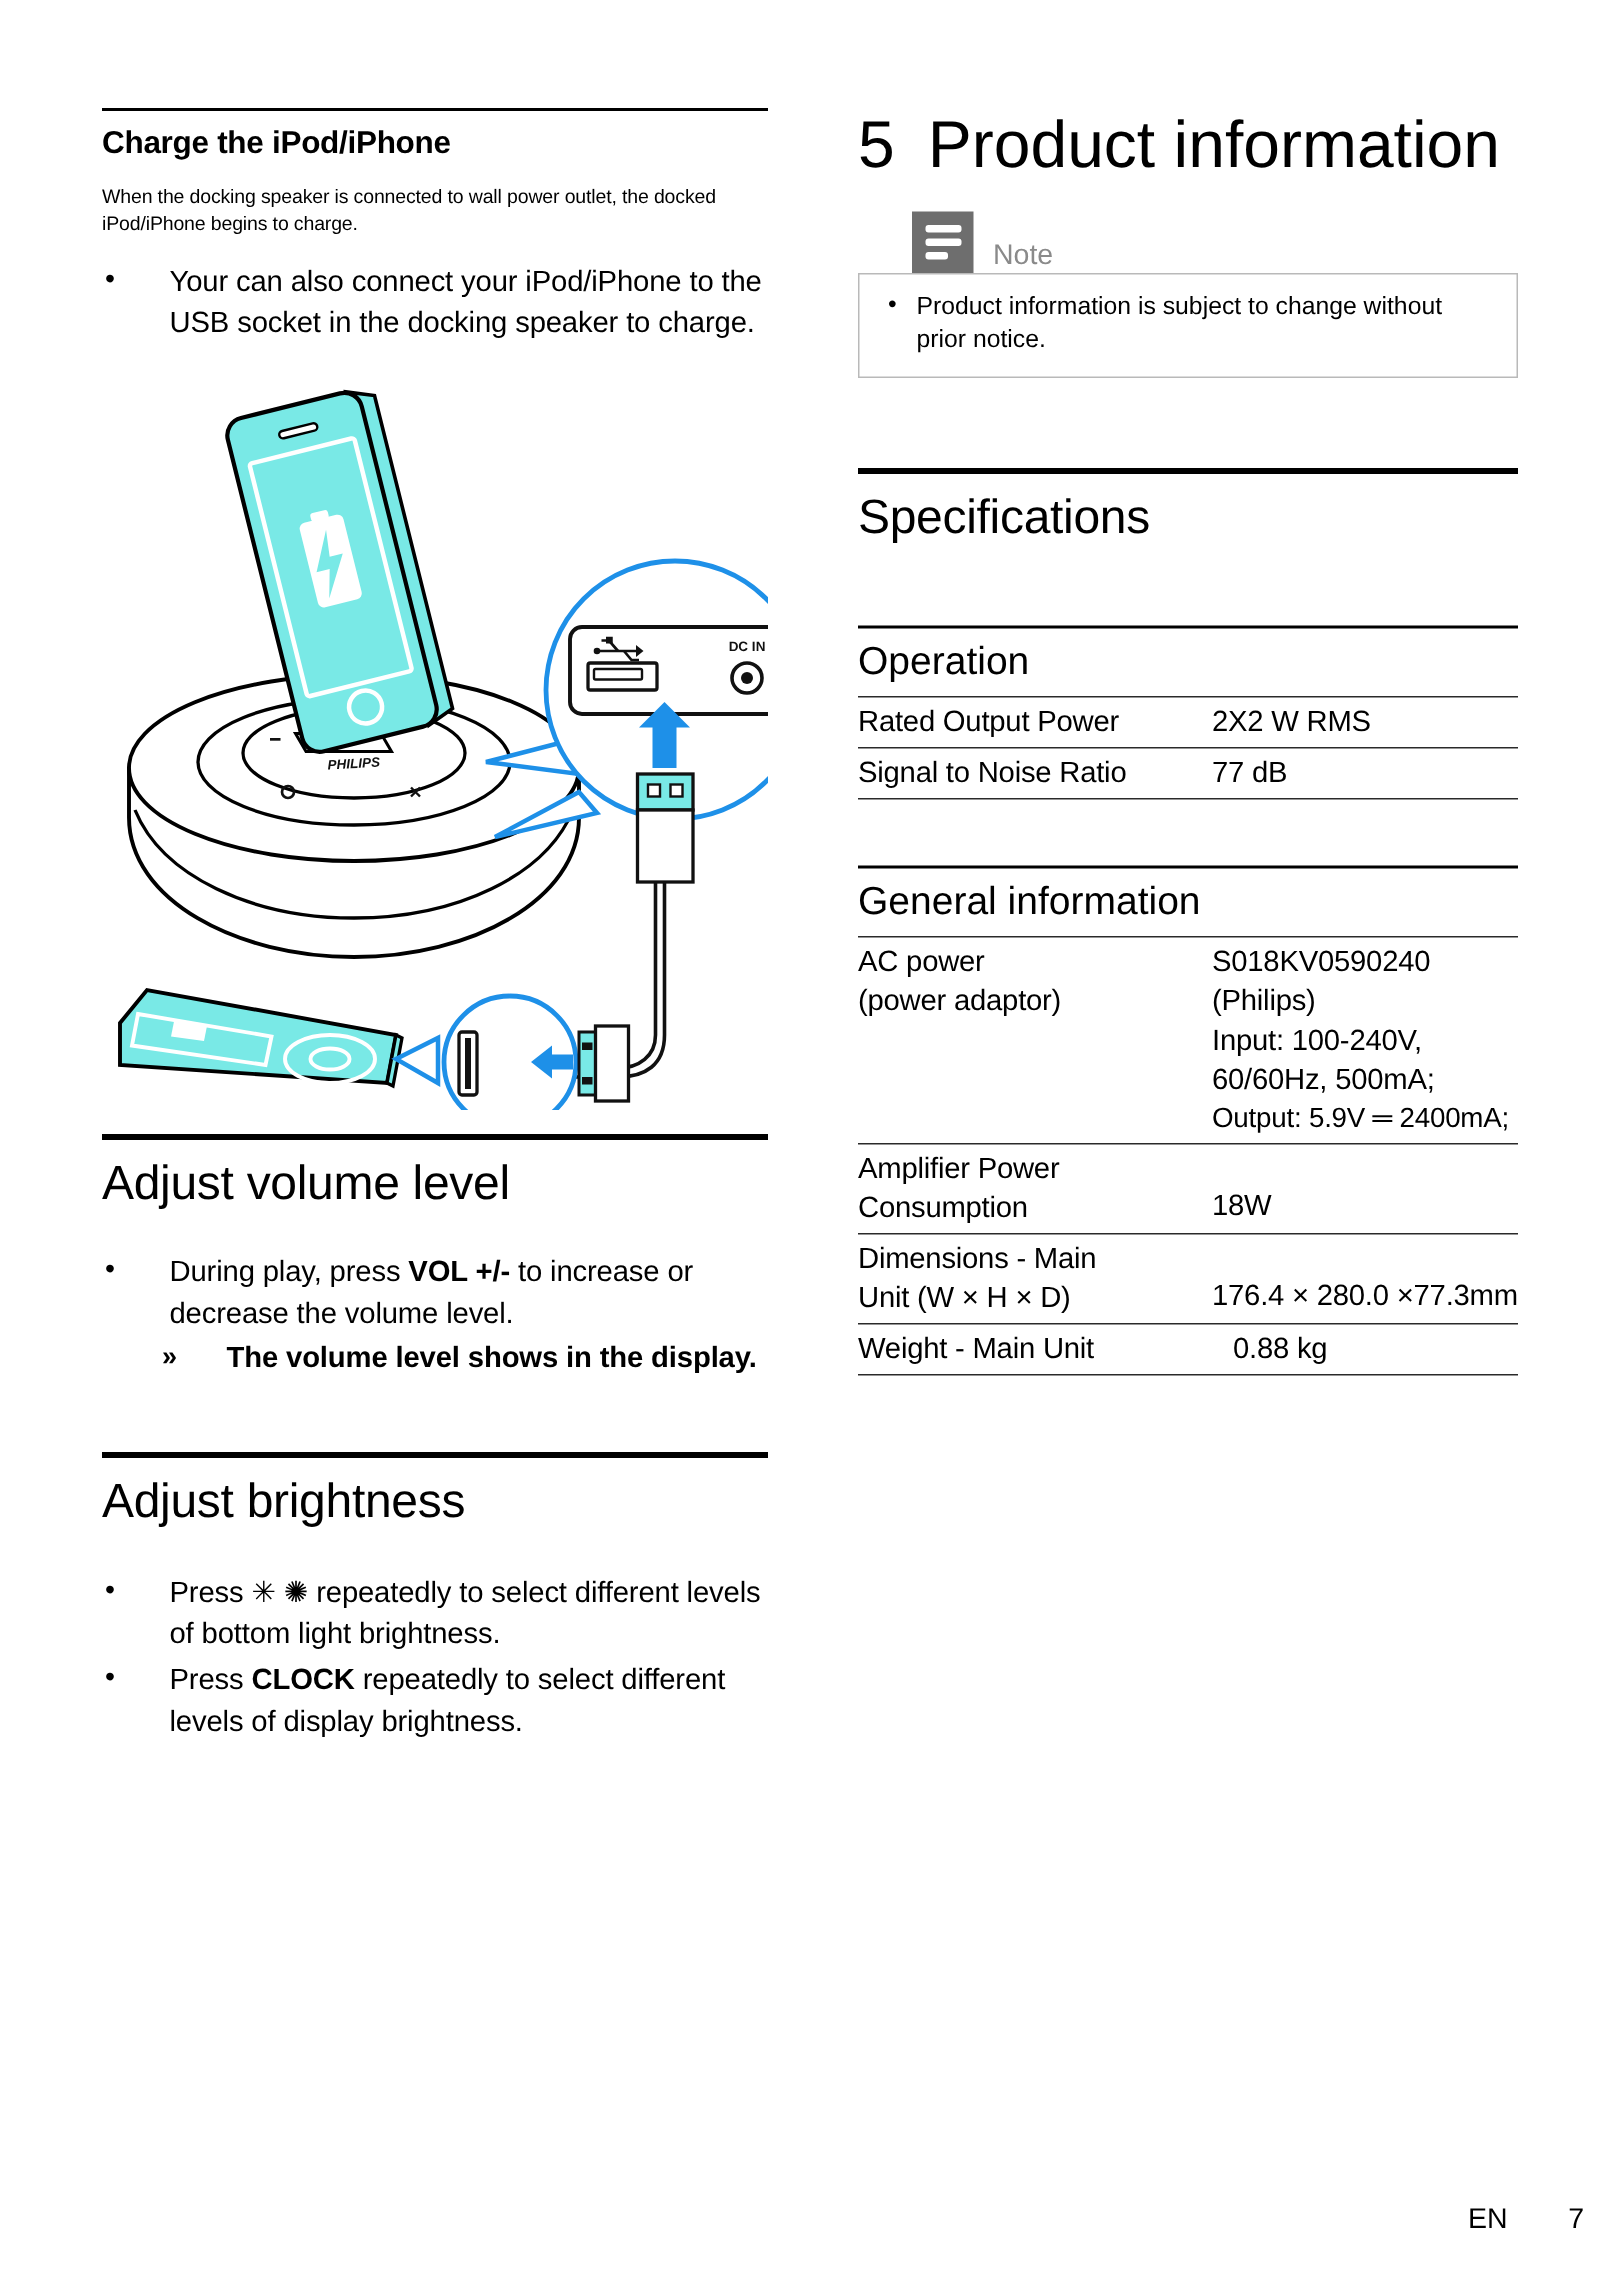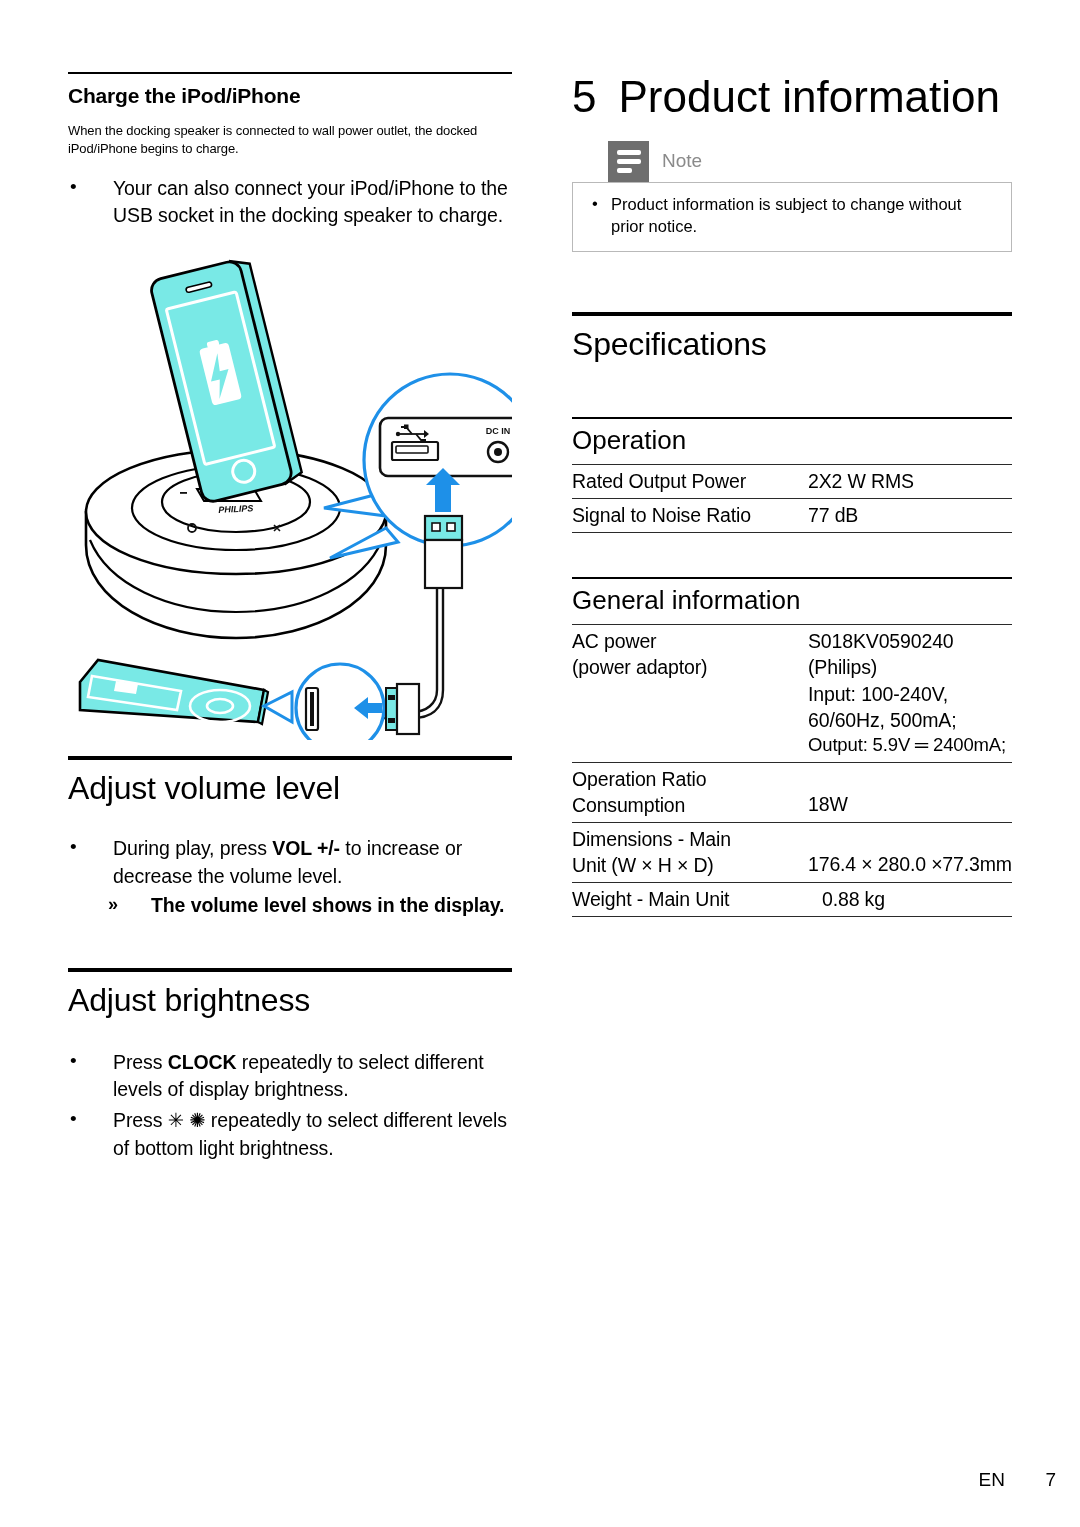--- a/index.html
+++ b/index.html
@@ -55,21 +55,21 @@
     position:relative;font-size:19.5px;line-height:1.42;
     padding-left:45px;margin-top:2px;letter-spacing:-0.1px;
   }
   ul.sub2 > li::before{
     content:"\00BB";position:absolute;left:2px;top:0;font-size:18px;
   }
   b{font-weight:700;}
 
   
   .note-wrap{margin-top:18px;width:100%;}
-  .note-head{display:flex;align-items:center;height:41px;padding-left:36px;}
+  .note-head{display:flex;align-items:flex-end;height:41px;padding-left:36px;}
   .note-icon{
     width:41px;height:41px;background:#6e6e6e;
     display:flex;flex-direction:column;justify-content:center;
     align-items:center;gap:4px;flex:0 0 auto;
   }
   .note-icon i{display:block;background:#fff;height:5px;border-radius:2px;}
   .note-icon i.b1{width:24px;}
   .note-icon i.b2{width:24px;}
   .note-icon i.b3{width:15px;margin-right:9px;}
   .note-title{
@@ -264,22 +264,22 @@
     </ul>
     <ul class="sub2" style="margin-left:38px;font-weight:bold;">
       <li>The volume level shows in the display.</li>
     </ul>
 
     <div style="height:48px"></div>
     <div class="rule-thick"></div>
     <h1 class="sec">Adjust brightness</h1>
 
     <ul class="bul" style="margin-top:30px;">
+      <li><span>Press </span><b>✳ ✺</b><span> repeatedly to select different levels of bottom light brightness.</span></li>
       <li><span>Press </span><b>CLOCK</b><span> repeatedly to select different levels of display brightness.</span></li>
-      <li><span>Press </span><b>✳ ✺</b><span> repeatedly to select different levels of bottom light brightness.</span></li>
     </ul>
   </div>
 
   <div class="col-right">
 
     <div style="height:72px"></div>
     <div class="chapter">
       <div class="num">5</div>
       <div class="txt">Product information</div>
     </div>
@@ -339,21 +339,21 @@
           <td class="v">
             <div>S018KV0590240</div>
             <div>(Philips)</div>
             <div>Input: 100-240V,</div>
             <div>60/60Hz, 500mA;</div>
             <div style="font-size:18.5px;">Output: 5.9V ═ 2400mA;</div>
           </td>
         </tr>
         <tr class="brd">
           <td class="k">
-            <div>Operation Ratio</div>
+            <div>Amplifier Power</div>
             <div>Consumption</div>
           </td>
           <td class="v" style="padding-top:28px;">18W</td>
         </tr>
         <tr class="brd">
           <td class="k">
             <div>Dimensions - Main</div>
             <div>Unit (W × H × D)</div>
           </td>
           <td class="v" style="padding-top:28px;">176.4 × 280.0 ×77.3mm</td>

